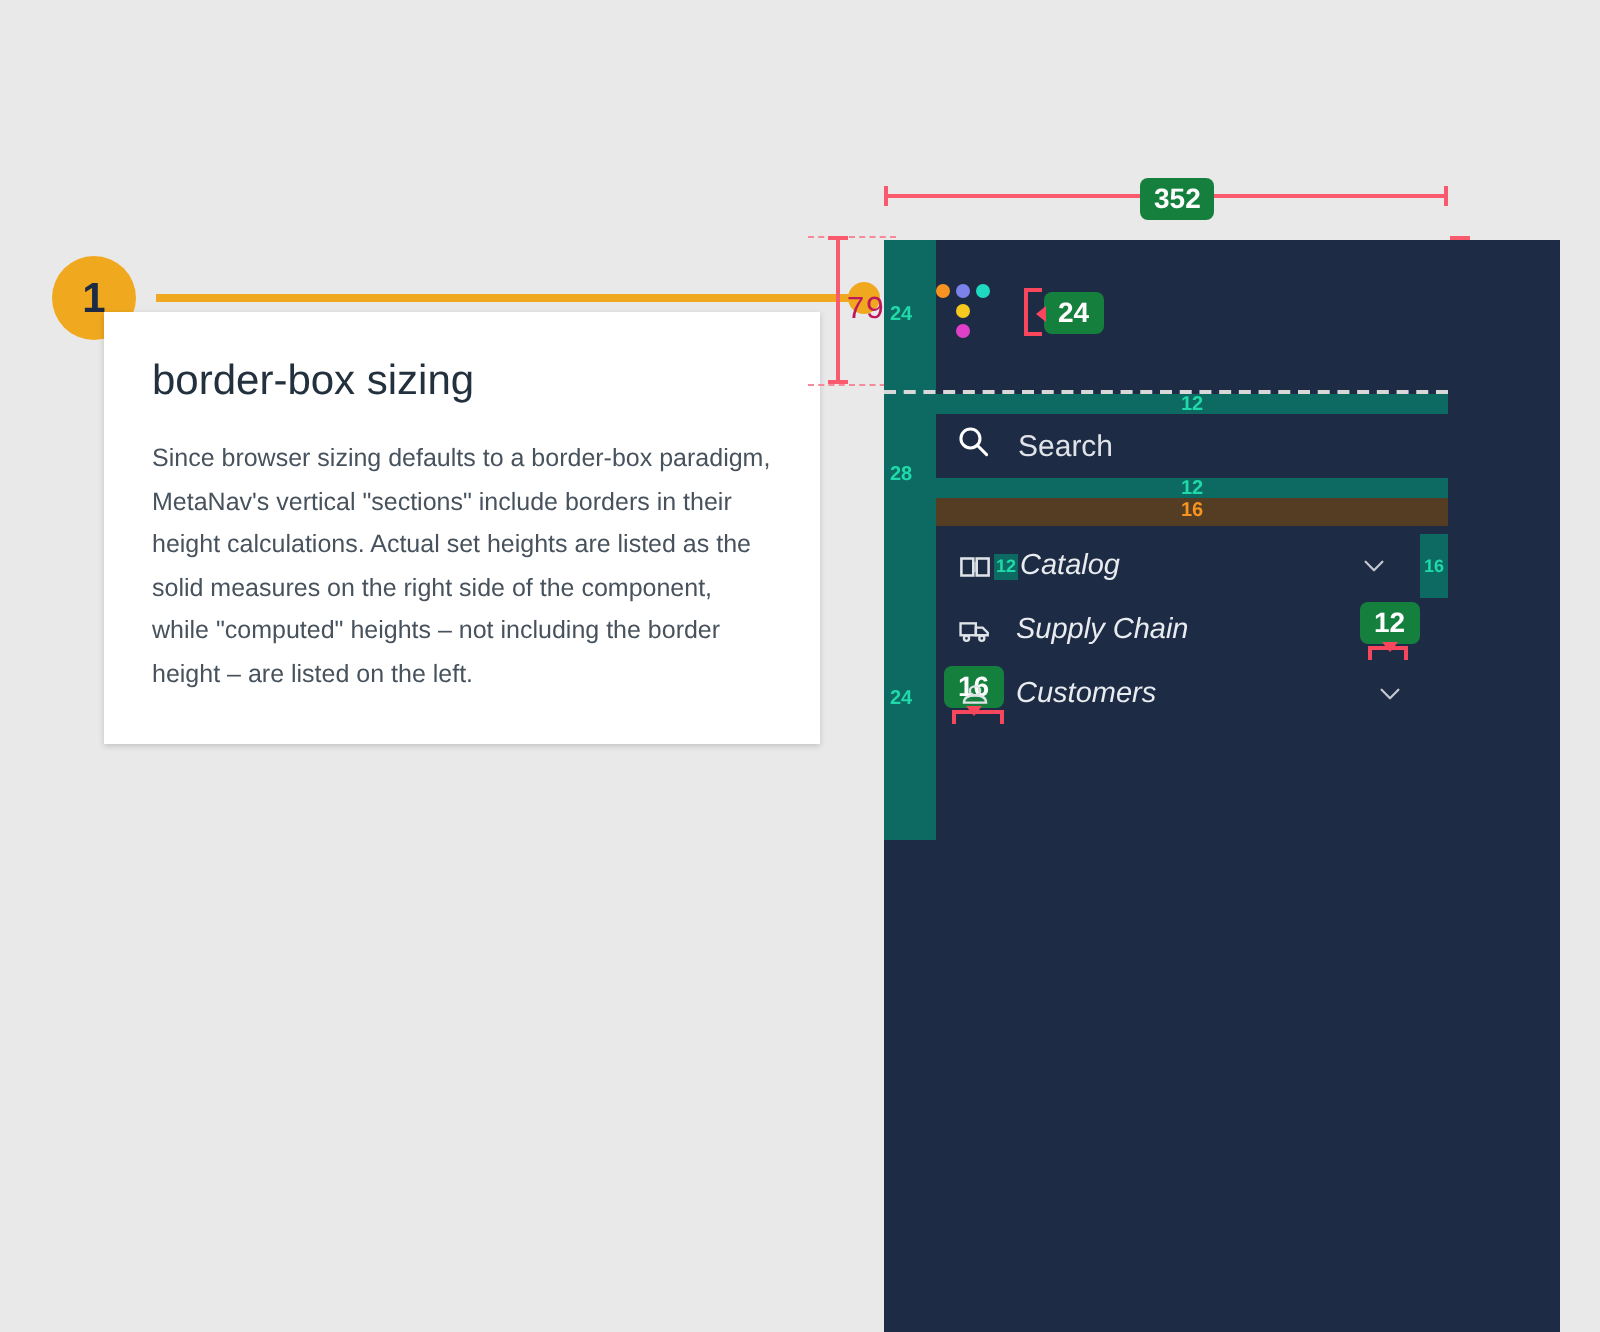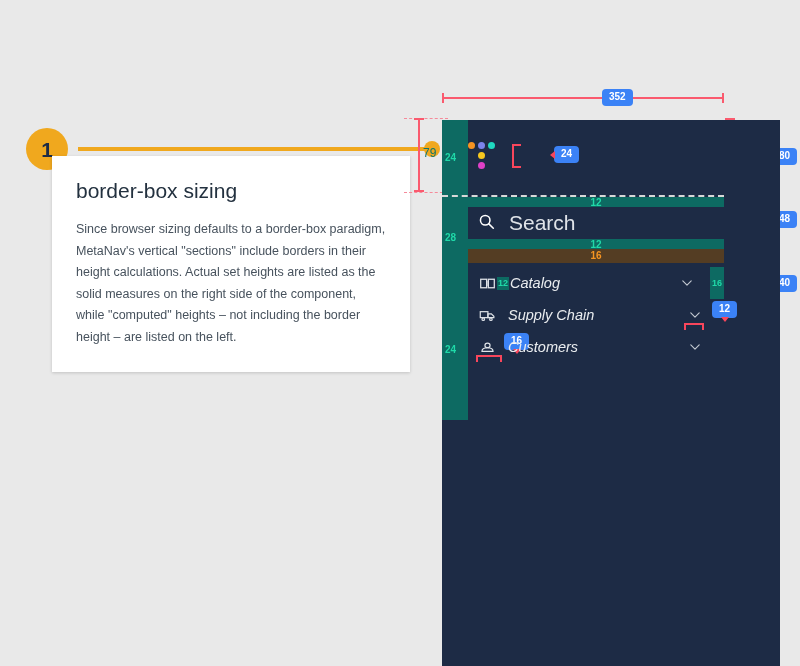--- a/index.html
+++ b/index.html
@@ -103,29 +103,28 @@
     top: -4px;
     width: 2px;
     height: 10px;
     background: #fa5a6e;
   }
   #ruler-top::before { left: 0; }
   #ruler-top::after  { right: 0; }
 
   .badge {
     position: absolute;
-    background: #3b82f6;
+    background: #15803d;
     color: #ffffff;
-    font-size: 10px;
+    font-size: 14px;
     font-weight: bold;
     padding: 3px 7px 4px 7px;
     border-radius: 4px;
     line-height: 1;
     white-space: nowrap;
-    margin-left: 32px;
   }
   .badge.arrow-left::after {
     content: "";
     position: absolute;
     left: -4px;
     top: 50%;
     margin-top: -4px;
     border-top: 4px solid transparent;
     border-bottom: 4px solid transparent;
     border-right: 5px solid #f8465c;
@@ -159,22 +158,23 @@
     width: 10px;
     height: 2px;
     background: #fa5a6e;
   }
   #ruler-left-line::before { top: 0; }
   #ruler-left-line::after  { bottom: 0; }
   #label-79 {
     position: absolute;
     left: 19px;
     top: 66px;
-    color: #0f766e;
-    font-size: 12px;
+    color: #be185d;
+    font-size: 16px;
+    font-family: Liberation Mono, monospace;
   }
 
   
   .guide-dash {
     position: absolute;
     height: 0;
     border-top: 1px dashed #f58a9a;
   }
   #guide-top { left: 0px; top: 38px; width: 44px; }
   #guide-bot { left: 0px; top: 112px; width: 44px; }
@@ -318,21 +318,21 @@
     display: flex;
     align-items: center;
   }
   #search-icon {
     margin-left: 36px;
     color: #ffffff;
   }
   #search-label {
     margin-left: 14px;
     color: #dfe3e8;
-    font-size: 21px;
+    font-size: 15px;
   }
 
   
   #brown-band {
     position: absolute;
     left: 26px;
     top: 129px;
     width: 256px;
     height: 14px;
     background: #543d23;

